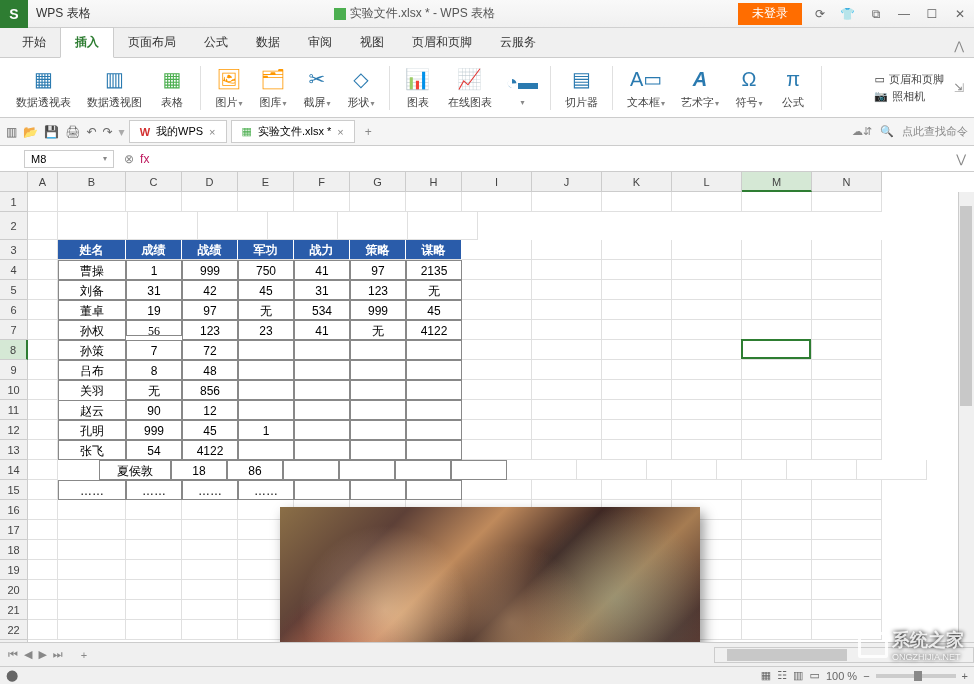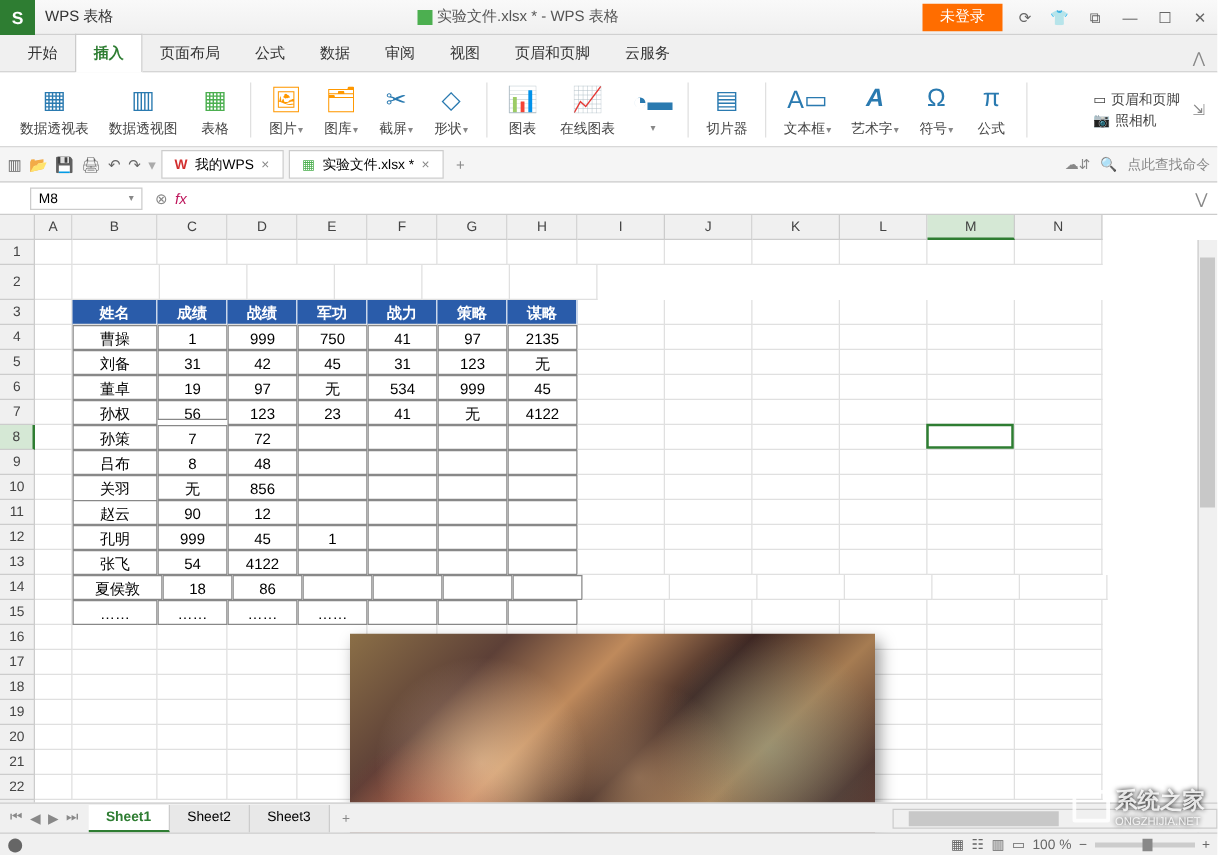--- a/index.html
+++ b/index.html
@@ -31,21 +31,21 @@
 .qat { display: flex; gap: 6px; align-items: center; color: #666; }
 .qat span { cursor: pointer; }
 .doc-tab { display: flex; align-items: center; padding: 3px 10px; background: #fff; border: 1px solid #ccc; gap: 6px; font-size: 11px; cursor: pointer; }
 .doc-tab .close-x { color: #888; }
 .tabs-right { margin-left: auto; display: flex; align-items: center; gap: 8px; color: #888; font-size: 11px; }
 
 .formula-bar { height: 26px; display: flex; align-items: center; border-bottom: 1px solid #ccc; }
 .name-box { width: 90px; border: 1px solid #ccc; margin: 2px 4px 2px 24px; padding: 2px 6px; display: flex; align-items: center; font-size: 11px; background: #fff; }
 .name-box .drop { margin-left: auto; }
 .fb-btns { display: flex; gap: 6px; padding: 0 6px; color: #888; }
-.fx { font-style: italic; color: #be185d; }
+.fx { color: #be185d; }
 .formula-input { flex: 1; padding: 2px 6px; font-size: 11px; }
 .fb-arrow { padding: 0 8px; color: #888; }
 
 .grid-area { position: relative; height: 498px; overflow: hidden; background: #fff; }
 .corner { position: absolute; left: 0; top: 0; width: 28px; height: 20px; background: #f0f0f0; border-right: 1px solid #ccc; border-bottom: 1px solid #ccc; }
 .col-headers { position: absolute; left: 28px; top: 0; height: 20px; display: flex; }
 .col-h { background: #f0f0f0; border-right: 1px solid #ccc; border-bottom: 1px solid #ccc; text-align: center; font-size: 11px; line-height: 20px; color: #444; }
 .col-h.sel { background: #d5e8d5; border-bottom: 2px solid #2e7d32; }
 .row-headers { position: absolute; left: 0; top: 20px; width: 28px; }
 .row-h { height: 20px; background: #f0f0f0; border-right: 1px solid #ccc; border-bottom: 1px solid #ccc; text-align: center; font-size: 11px; line-height: 20px; color: #444; }
@@ -363,21 +363,21 @@
         <div class="cell" style="width: 70px; height: 20px; line-height: 20px;"></div>
         <div class="cell" style="width: 70px; height: 20px; line-height: 20px;"></div>
         <div class="cell" style="width: 70px; height: 20px; line-height: 20px;"></div>
         <div class="cell" style="width: 70px; height: 20px; line-height: 20px;"></div>
         <div class="cell" style="width: 70px; height: 20px; line-height: 20px;"></div>
         <div class="cell" style="width: 70px; height: 20px; line-height: 20px;"></div>
       </div>
       <div class="cell-row" style="height: 20px;">
         <div class="cell" style="width: 30px; height: 20px; line-height: 20px;"></div>
         <div class="cell tbl-cell" style="width: 68px; height: 20px; line-height: 20px;">孙权</div>
-        <div class="cell tbl-cell" style="width: 56px; height: 16px; line-height: 20px;">56</div>
+        <div class="cell tbl-cell" style="width: 56px; height: 16px; line-height: 20px; font-family: Liberation Serif, serif;">56</div>
         <div class="cell tbl-cell" style="width: 56px; height: 20px; line-height: 20px;">123</div>
         <div class="cell tbl-cell" style="width: 56px; height: 20px; line-height: 20px;">23</div>
         <div class="cell tbl-cell" style="width: 56px; height: 20px; line-height: 20px;">41</div>
         <div class="cell tbl-cell" style="width: 56px; height: 20px; line-height: 20px;">无</div>
         <div class="cell tbl-cell" style="width: 56px; height: 20px; line-height: 20px;">4122</div>
         <div class="cell" style="width: 70px; height: 20px; line-height: 20px;"></div>
         <div class="cell" style="width: 70px; height: 20px; line-height: 20px;"></div>
         <div class="cell" style="width: 70px; height: 20px; line-height: 20px;"></div>
         <div class="cell" style="width: 70px; height: 20px; line-height: 20px;"></div>
         <div class="cell" style="width: 70px; height: 20px; line-height: 20px;"></div>
@@ -474,21 +474,21 @@
         <div class="cell tbl-cell" style="width: 56px; height: 20px; line-height: 20px;"></div>
         <div class="cell" style="width: 70px; height: 20px; line-height: 20px;"></div>
         <div class="cell" style="width: 70px; height: 20px; line-height: 20px;"></div>
         <div class="cell" style="width: 70px; height: 20px; line-height: 20px;"></div>
         <div class="cell" style="width: 70px; height: 20px; line-height: 20px;"></div>
         <div class="cell" style="width: 70px; height: 20px; line-height: 20px;"></div>
         <div class="cell" style="width: 70px; height: 20px; line-height: 20px;"></div>
       </div>
       <div class="cell-row" style="height: 20px;">
         <div class="cell" style="width: 30px; height: 20px; line-height: 20px;"></div>
-        <div class="cell tbl-cell" style="width: 72px; height: 20px; line-height: 20px;">夏侯敦</div>
+        <div class="cell tbl-cell" style="width: 72px; height: 20px; line-height: 20px; margin-left: 41px;">夏侯敦</div>
         <div class="cell tbl-cell" style="width: 56px; height: 20px; line-height: 20px;">18</div>
         <div class="cell tbl-cell" style="width: 56px; height: 20px; line-height: 20px;">86</div>
         <div class="cell tbl-cell" style="width: 56px; height: 20px; line-height: 20px;"></div>
         <div class="cell tbl-cell" style="width: 56px; height: 20px; line-height: 20px;"></div>
         <div class="cell tbl-cell" style="width: 56px; height: 20px; line-height: 20px;"></div>
         <div class="cell tbl-cell" style="width: 56px; height: 20px; line-height: 20px;"></div>
         <div class="cell" style="width: 70px; height: 20px; line-height: 20px;"></div>
         <div class="cell" style="width: 70px; height: 20px; line-height: 20px;"></div>
         <div class="cell" style="width: 70px; height: 20px; line-height: 20px;"></div>
         <div class="cell" style="width: 70px; height: 20px; line-height: 20px;"></div>
@@ -631,25 +631,20 @@
     </div>
 </div>
 
 <div class="sheet-tabs">
   <div class="st-nav">
     <span>⏮</span>
     <span>◀</span>
     <span>▶</span>
     <span>⏭</span>
   </div>
-  <div id="sheet-tabs-c" style="display:flex">
-      <div class="s-tab active">Sheet1</div>
-      <div class="s-tab">Sheet2</div>
-      <div class="s-tab">Sheet3</div>
-    </div>
   <div class="s-add">+</div>
   <div class="hscroll">
       <div class="hscroll-thumb"></div>
     </div>
 </div>
 
 <div class="status-bar">
   <span>⬤</span>
   <div class="status-right">
     <span>▦</span>

